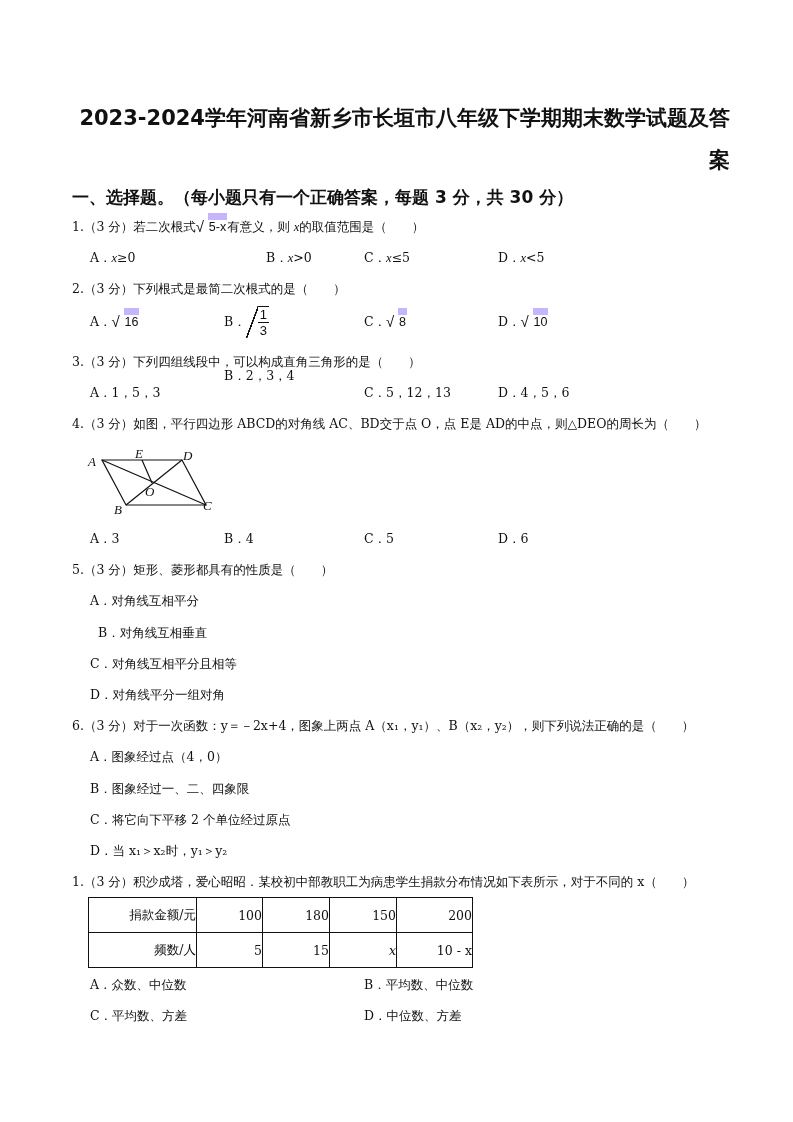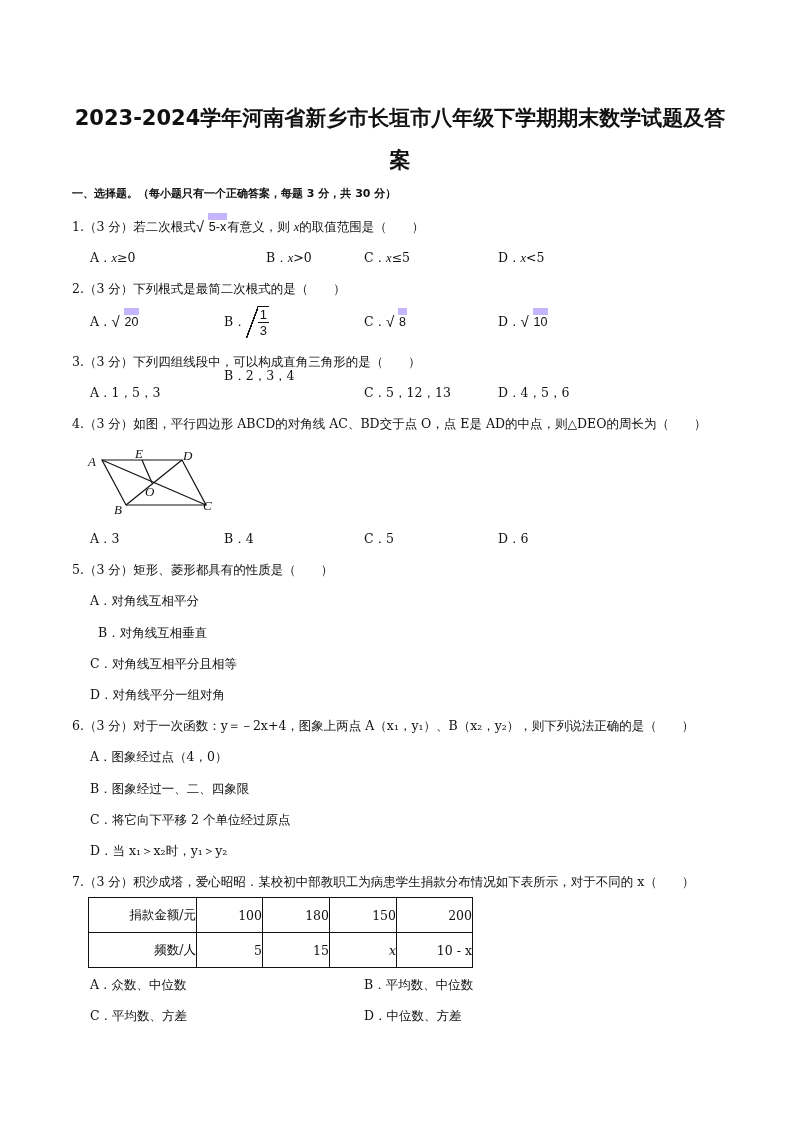--- a/index.html
+++ b/index.html
@@ -1,25 +1,25 @@
 <!DOCTYPE html>
 <html><head>
 <meta charset="utf-8">
 <style>
   html, body { margin: 0; padding: 0; background: #ffffff; }
   body { width: 793px; height: 1122px; position: relative; overflow: hidden;
          font-family: "DejaVu Serif", "Liberation Serif", serif; color: #111; }
   .page { position: absolute; left: 0; top: 0; width: 793px; height: 1122px; }
-  .title { position: absolute; left: 70px; width: 660px; text-align: center;
+  .title { position: absolute; left: 70px; width: 660px; text-align: right;
            font-family: "DejaVu Sans", "Liberation Sans", sans-serif; font-weight: bold;
            font-size: 21px; color: #111; white-space: nowrap; }
   .t1 { top: 104px; }
   .t2 { top: 146px; }
   .section { position: absolute; left: 72px; top: 186px; font-family: "DejaVu Sans", sans-serif;
-             font-weight: bold; font-size: 11px; white-space: nowrap; }
+             font-weight: bold; font-size: 17px; white-space: nowrap; }
   .q { position: absolute; left: 72px; font-size: 12.5px; white-space: nowrap; }
   .opt { position: absolute; font-size: 12.5px; white-space: nowrap; }
   .c1 { left: 90px; } .c2 { left: 224px; } .c3 { left: 364px; } .c4 { left: 498px; }
   .half2 { left: 364px; }
   i.v { font-style: italic; font-family: "Liberation Serif", serif; }
   .sqrt { display: inline-block; position: relative; padding-left: 12px; font-family: "Liberation Sans", sans-serif; }
   .sqrt::before { content: "√"; position: absolute; left: 0; top: -2px; font-size: 15px; }
   .sqrt .rad { border-top: 7px solid #c4b5fd; padding: 0 1px; }
   .frac { display: inline-flex; flex-direction: column; align-items: center; vertical-align: middle;
           font-family: "Liberation Sans", sans-serif; font-size: 13px; line-height: 15px; }
@@ -44,21 +44,21 @@
 
   <div class="q" style="top:219px;">
     <span>1.（3 分）若二次根式</span><span class="sqrt"><span class="rad">5-x</span></span><span>有意义，则 </span><i class="v">x</i><span>的取值范围是（　　）</span>
   </div>
   <div class="opt c1" style="top:250px;"><span>A．</span><i class="v">x</i><span>≥0</span></div>
   <div class="opt c2" style="top:250px;margin-left:42px;"><span>B．</span><i class="v">x</i><span>&gt;0</span></div>
   <div class="opt c3" style="top:250px;"><span>C．</span><i class="v">x</i><span>≤5</span></div>
   <div class="opt c4" style="top:250px;"><span>D．</span><i class="v">x</i><span>&lt;5</span></div>
 
   <div class="q" style="top:281px;">2.（3 分）下列根式是最简二次根式的是（　　）</div>
-  <div class="opt c1" style="top:314px;"><span>A．</span><span class="sqrt"><span class="rad">20</span></span></div>
+  <div class="opt c1" style="top:314px;"><span>A．</span><span class="sqrt"><span class="rad">16</span></span></div>
   <div class="opt c2" style="top:306px;"><span style="vertical-align:middle;">B．</span><span class="bigsqrt"><span class="rad2"><span class="frac">
             <span class="num">1</span>
             <span>3</span>
           </span></span></span></div>
   <div class="opt c3" style="top:314px;"><span>C．</span><span class="sqrt"><span class="rad">8</span></span></div>
   <div class="opt c4" style="top:314px;"><span>D．</span><span class="sqrt"><span class="rad">10</span></span></div>
 
   <div class="q" style="top:354px;">3.（3 分）下列四组线段中，可以构成直角三角形的是（　　）</div>
   <div class="opt c1" style="top:385px;"><span>A．</span><span>1，5，3</span></div>
   <div class="opt c2" style="top:368px;"><span>B．</span><span>2，3，4</span></div>
@@ -92,21 +92,21 @@
   <div class="opt c1" style="top:625px;margin-left:8px;"><span>B．</span><span>对角线互相垂直</span></div>
   <div class="opt c1" style="top:656px;"><span>C．</span><span>对角线互相平分且相等</span></div>
   <div class="opt c1" style="top:687px;"><span>D．</span><span>对角线平分一组对角</span></div>
 
   <div class="q" style="top:718px;">6.（3 分）对于一次函数：y＝－2x+4，图象上两点 A（x₁，y₁）、B（x₂，y₂），则下列说法正确的是（　　）</div>
   <div class="opt c1" style="top:749px;"><span>A．</span><span>图象经过点（4，0）</span></div>
   <div class="opt c1" style="top:781px;"><span>B．</span><span>图象经过一、二、四象限</span></div>
   <div class="opt c1" style="top:812px;"><span>C．</span><span>将它向下平移 2 个单位经过原点</span></div>
   <div class="opt c1" style="top:843px;"><span>D．</span><span>当 x₁＞x₂时，y₁＞y₂</span></div>
 
-  <div class="q" style="top:874px;">7.（3 分）积沙成塔，爱心昭昭．某校初中部教职工为病患学生捐款分布情况如下表所示，对于不同的 x（　　）</div>
+  <div class="q" style="top:874px;">1.（3 分）积沙成塔，爱心昭昭．某校初中部教职工为病患学生捐款分布情况如下表所示，对于不同的 x（　　）</div>
   <table class="t">
     <tbody>
         <tr>
       <td style="width:107px;">捐款金额/元</td>
       <td style="width:65px;">100</td>
       <td style="width:66px;">180</td>
       <td style="width:66px;">150</td>
       <td style="width:75px;">200</td>
     </tr>
     <tr>

